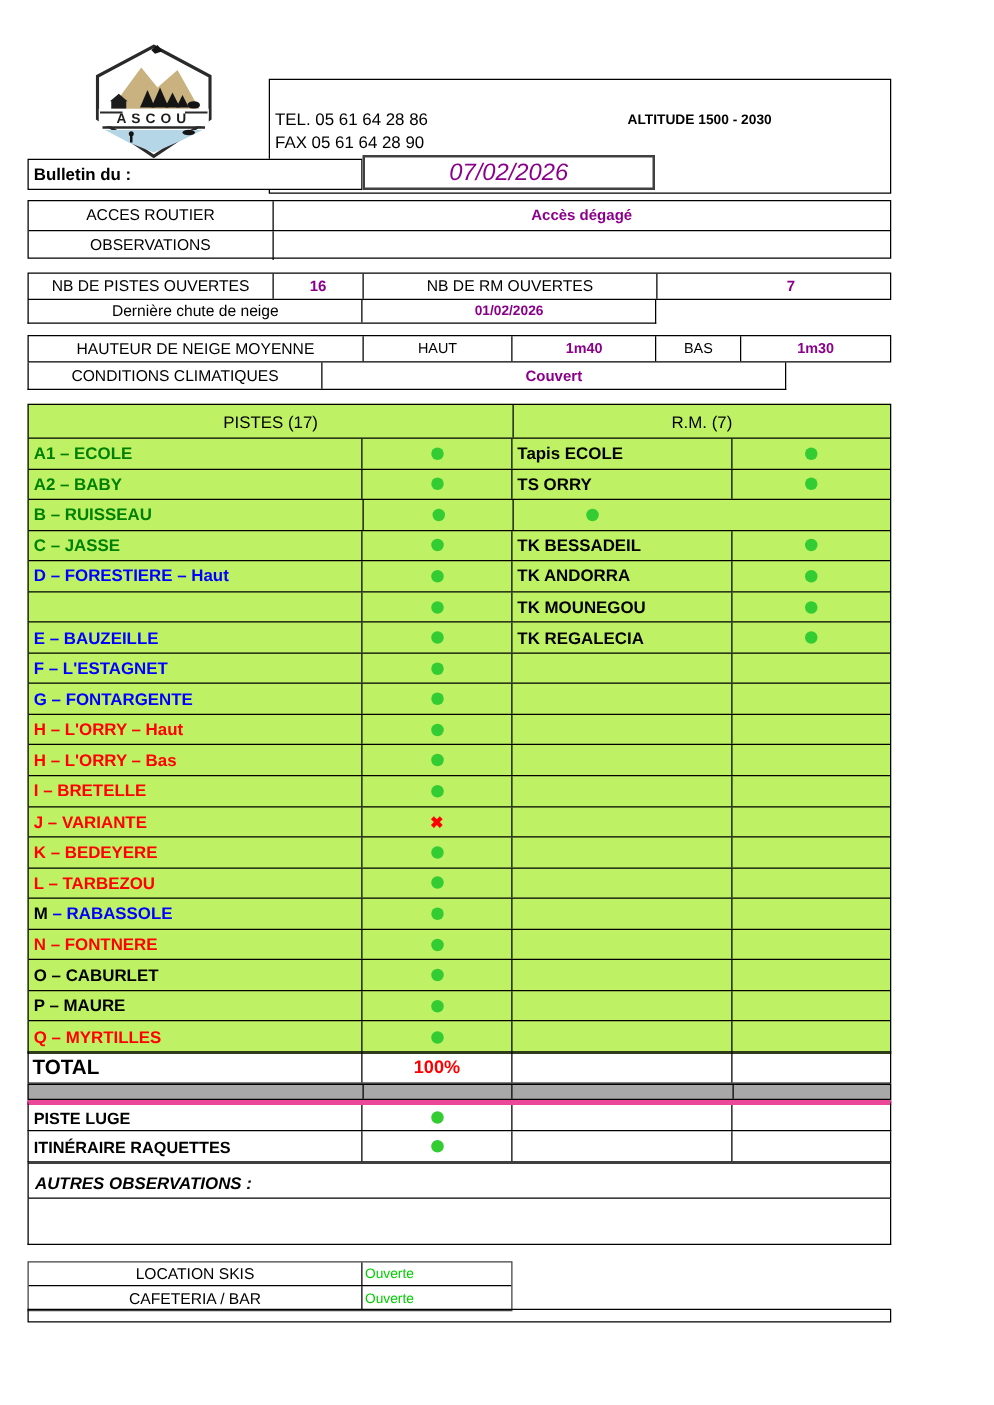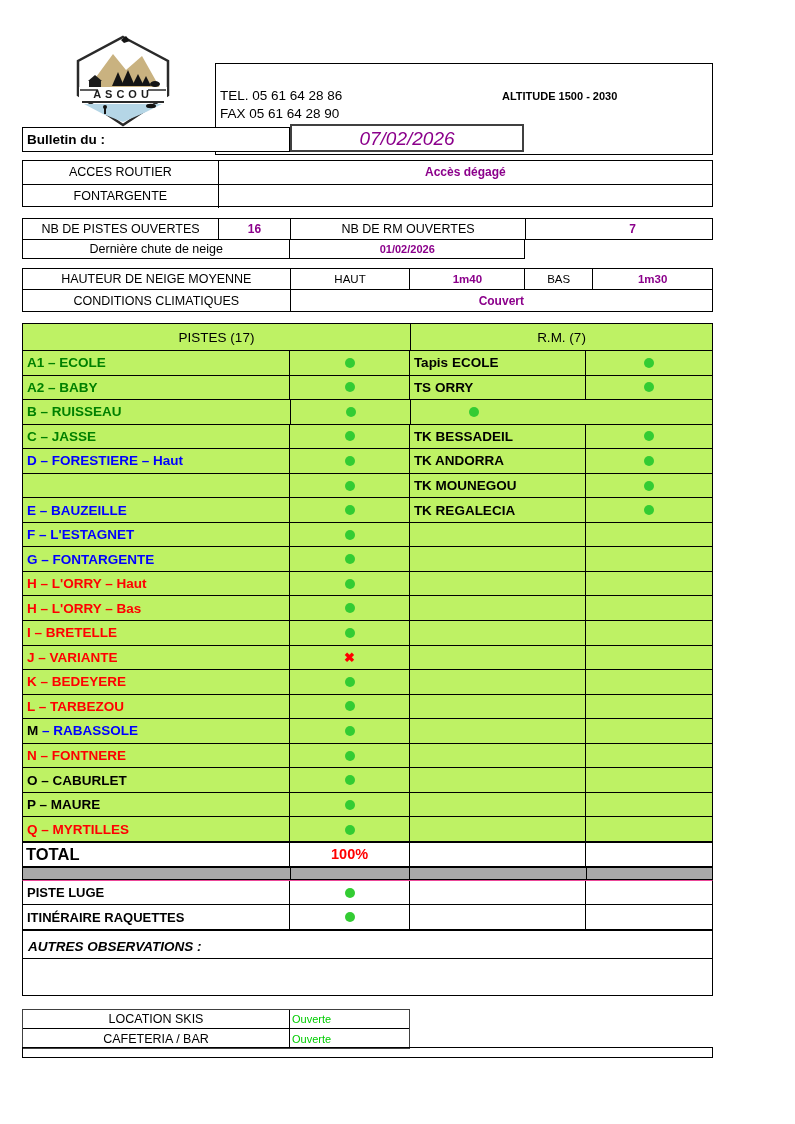--- a/index.html
+++ b/index.html
@@ -38,21 +38,21 @@
   
   #nb-row { left:22px; top:218px; width:691px; height:22px; border:1px solid #000; display:flex; }
   #nb-row .c1 { width:196px; } #nb-row .c2 { width:72px; }
   #nb-row .c3 { width:235px; } #nb-row .c4 { width:120px; justify-content:flex-end; padding-right:10px; }
   #lastsnow-row { left:22px; top:240px; width:503px; height:19px; border:1px solid #000; border-top:none; display:flex; }
   #lastsnow-row .c1 { width:268px; } #lastsnow-row .c2 { width:234px; }
 
   #snow-row { left:22px; top:268px; width:691px; height:22px; border:1px solid #000; display:flex; }
   #snow-row .c1 { width:268px; } #snow-row .c2 { width:120px; }
   #snow-row .c3 { width:115px; } #snow-row .c4 { width:68px; } #snow-row .c5 { width:119px; }
-  #cond-row { left:22px; top:290px; width:691px; height:22px; border:1px solid #000; border-top:none; display:flex; }
+  #cond-row { left:22px; top:290px; width:607px; height:22px; border:1px solid #000; border-top:none; display:flex; }
   #cond-row .c1 { width:268px; } #cond-row .c2 { width:422px; }
 
   
   #main-table { left:22px; top:323px; width:691px; border:1.5px solid #000; background:#bef264; }
   #table-head { display:flex; height:27px; border-bottom:1px solid #000; }
   #table-head .c { font-size:13.5px; }
   #table-head .c.left { width:388px; } #table-head .c.right { width:301px; }
   .trow { display:flex; height:24.55px; border-bottom:1px solid #000; }
   .trow:last-child { border-bottom:none; }
   .trow .c.name { width:268px; justify-content:flex-start; padding-left:4px;
@@ -68,21 +68,21 @@
   #total-row { left:22px; top:841px; width:691px; height:26px; border:1.5px solid #000; display:flex; }
   #total-row .c.name { width:268px; justify-content:flex-start; padding-left:3px; font-weight:bold; font-size:16.5px; }
   #total-row .c.dot { width:120px; font-weight:bold; font-size:14.5px; color:#f00; }
   #total-row .c.rmname { width:177px; } #total-row .c.rmdot { width:126px; }
 
   #gray-band { left:22px; top:867px; width:691px; height:13px; background:#a8a8a8; border:1px solid #000; display:flex; }
   #gray-band .c { border-right:1px solid #000; }
   #gray-band .g1 { width:268px; } #gray-band .g2 { width:120px; } #gray-band .g3 { width:177px; } #gray-band .g4 { width:125px; border-right:none; }
 
   .extra-row { left:22px; width:691px; height:25px; border:1px solid #000; border-top:none; display:flex; }
-  #luge-row { top:880px; border-top:1px solid #ec4899; }
+  #luge-row { top:880px; border-top:4px solid #ec4899; }
   #raquettes-row { top:905px; }
   .extra-row .c.name { width:268px; justify-content:flex-start; padding-left:4px; font-weight:bold; font-size:13px; }
   .extra-row .c.dot { width:120px; }
   .extra-row .c.rmname { width:177px; } .extra-row .c.rmdot { width:126px; }
 
   #autres-row { left:22px; top:930px; width:691px; height:29px; border:1px solid #000;
     font-weight:bold; font-style:italic; font-size:13.5px; padding:8px 0 0 5px; }
   #empty-box { left:22px; top:959px; width:691px; height:37px; border:1px solid #000; border-top:none; }
 
   
@@ -132,21 +132,21 @@
 
   <div id="bulletin-label" class="abs">Bulletin du :</div>
   <div id="bulletin-date" class="abs purple">07/02/2026</div>
 
   <div id="access-box" class="abs">
     <div class="hrow">
       <div class="c l lab">ACCES ROUTIER</div>
       <div class="c v pv purple">Accès dégagé</div>
     </div>
     <div class="hrow">
-      <div class="c l lab">FONTARGENTE</div>
+      <div class="c l lab">OBSERVATIONS</div>
       <div class="c v pv purple"></div>
     </div>
   </div>
 
   <div id="nb-row" class="abs">
     <div class="c c1 lab">NB DE PISTES OUVERTES</div>
     <div class="c c2 pv purple">16</div>
     <div class="c c3 lab">NB DE RM OUVERTES</div>
     <div class="c c4 pv purple">7</div>
   </div>

